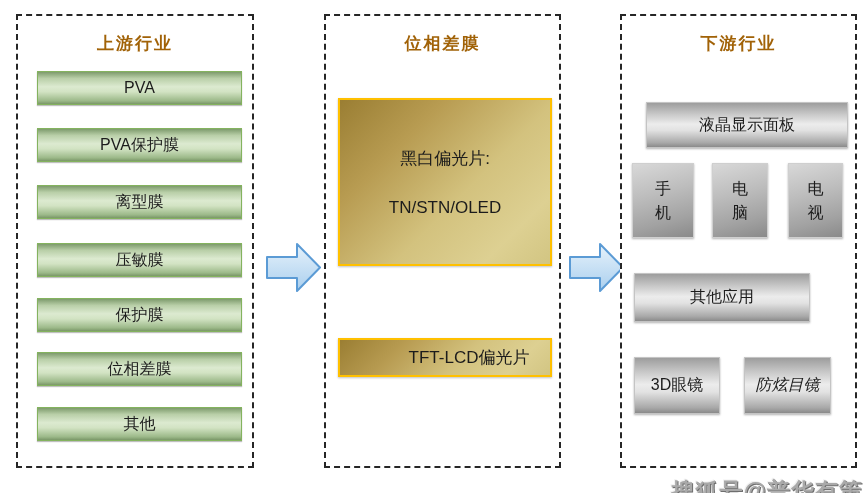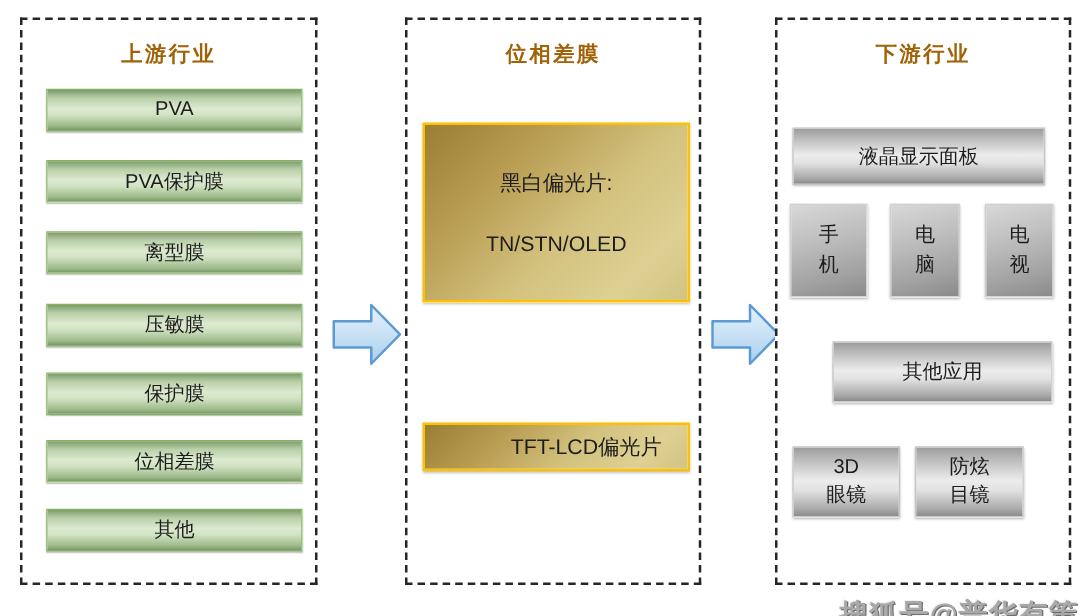--- a/index.html
+++ b/index.html
@@ -27,39 +27,39 @@
     box-shadow:0 1px 1px rgba(0,0,0,0.25);
   }
   .g0{top:55px;} .g1{top:112px;} .g2{top:169px;} .g3{top:227px;}
   .g4{top:282px;} .g5{top:336px;} .g6{top:391px;}
   
   .goldbox{
     border:2px solid #ffc000;
     background:linear-gradient(135deg,#9a7e33 0%,#b89c52 28%,#d3c27e 58%,#ddd092 82%,#d2c582 100%);
     box-shadow:0 1px 2px rgba(0,0,0,0.25);
   }
-  .bw{left:12px;top:82px;width:214px;height:144px;flex-direction:column;gap:28px;font-size:17px;}
+  .bw{left:12px;top:82px;width:214px;height:168px;flex-direction:column;gap:28px;font-size:17px;}
   .tft{left:12px;top:322px;width:214px;height:39px;font-size:17px;padding-left:48px;}
   
   .graybox{
     border:1px solid #c4c4c4;
     background:linear-gradient(180deg,#9d9d9d 0%,#c9c9c9 26%,#ececec 48%,#e2e2e2 62%,#a9a9a9 90%,#8a8a8a 100%);
     box-shadow:0 1px 2px rgba(0,0,0,0.3);
   }
   .graysm{
     border:1px solid #cfcfcf;
     background:linear-gradient(165deg,#d8d8d8 0%,#bdbdbd 40%,#a2a2a2 75%,#8a8a8a 100%);
     box-shadow:0 1px 2px rgba(0,0,0,0.3);
   }
-  .lcd{left:12px;top:86px;width:202px;height:46px;}
+  .lcd{left:24px;top:86px;width:202px;height:46px;}
   .dev{top:147px;height:75px;flex-direction:column;line-height:1.45;}
   .dev0{left:10px;width:62px;} .dev1{left:90px;width:56px;} .dev2{left:166px;width:55px;}
-  .otherapp{left:12px;top:257px;width:176px;height:49px;margin-left:32px;}
-  .eye{top:341px;height:57px;flex-direction:column;line-height:1.4;}
-  .eye0{left:12px;width:86px;} .eye1{left:110px;width:87px;}
+  .otherapp{left:12px;top:257px;width:176px;height:49px;}
+  .eye{top:341px;height:57px;flex-direction:row;line-height:1.4;}
+  .eye0{left:12px;width:86px;} .eye1{left:122px;width:87px;font-style:italic;}
   
   .arrow{position:absolute;width:57px;height:55px;}
   .a1{left:265px;top:240px;} .a2{left:568px;top:240px;}
   
   .watermark{
     position:absolute;right:2px;top:460px;
     font-size:23px;font-weight:700;letter-spacing:1px;color:#a9a9a9;
     text-shadow:1px 1px 0 #6e6e6e,-1px -1px 0 #f2f2f2;
     white-space:nowrap;
     margin-top:16px;

